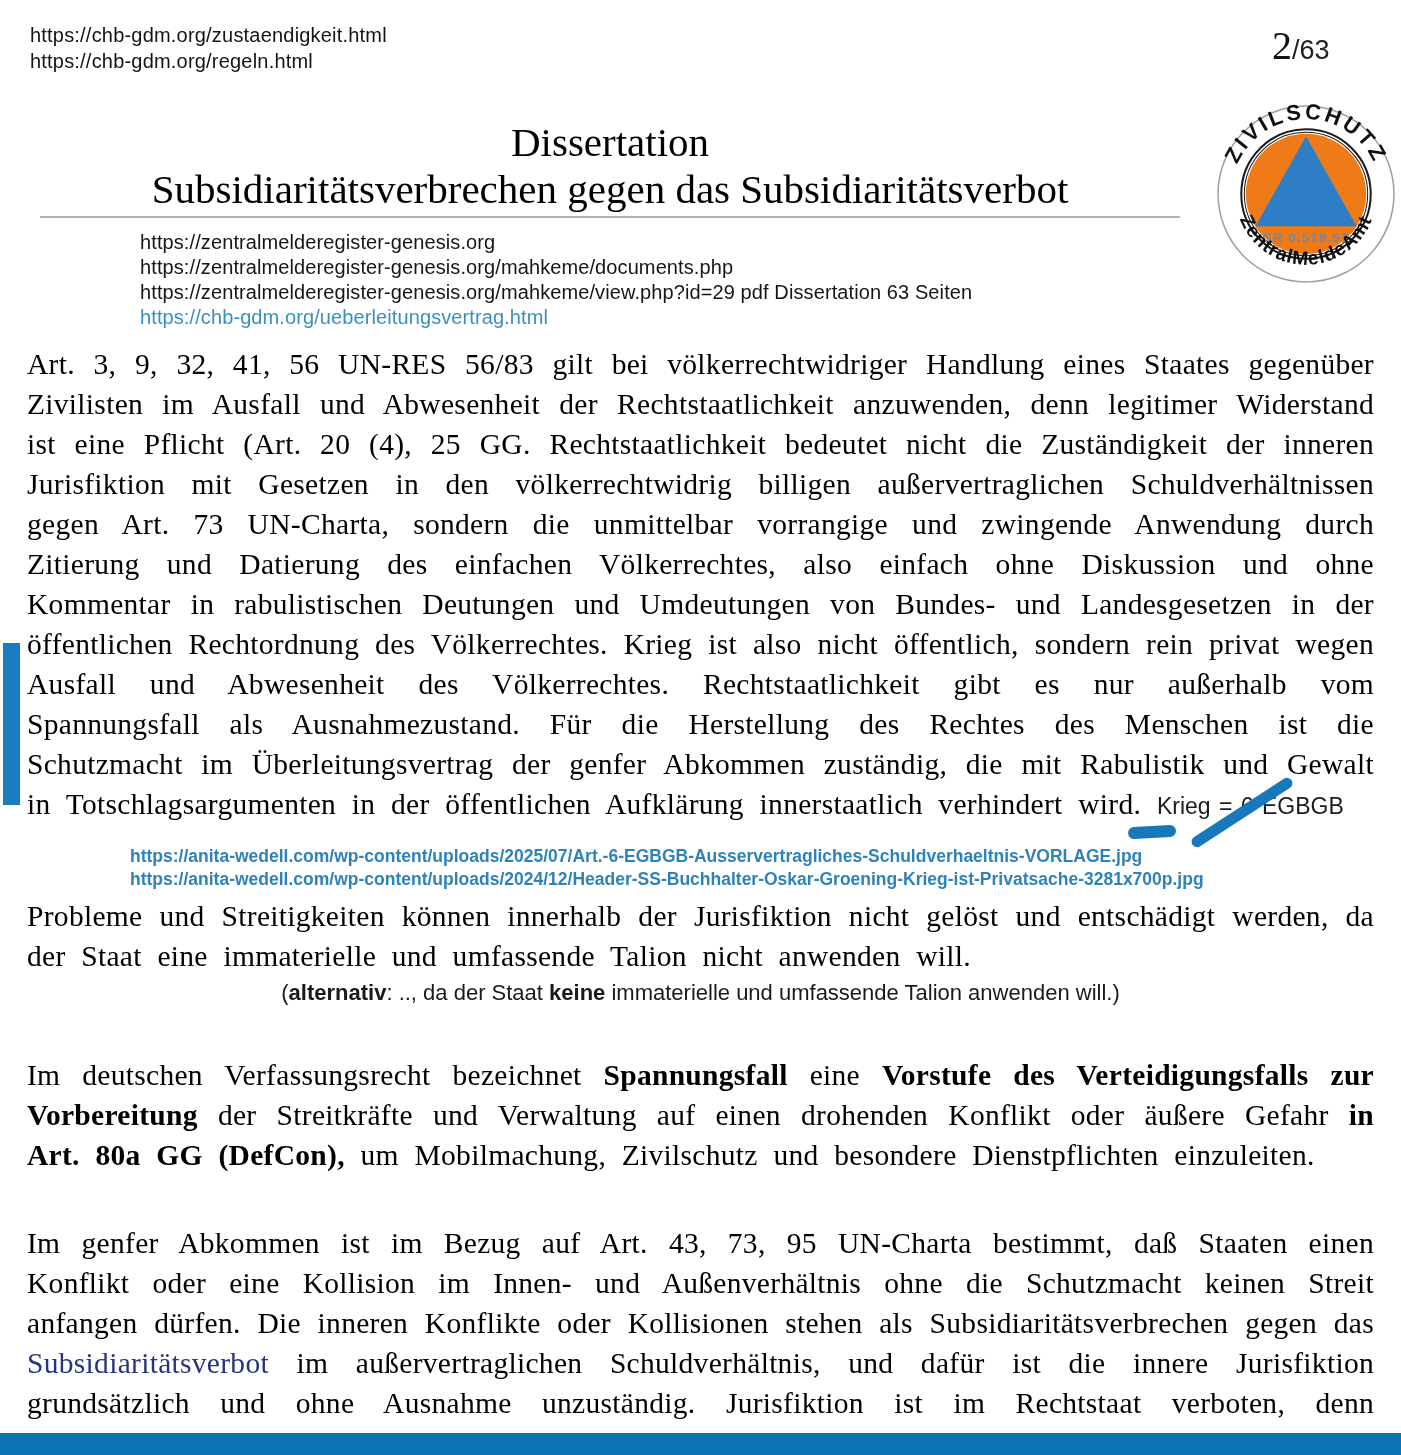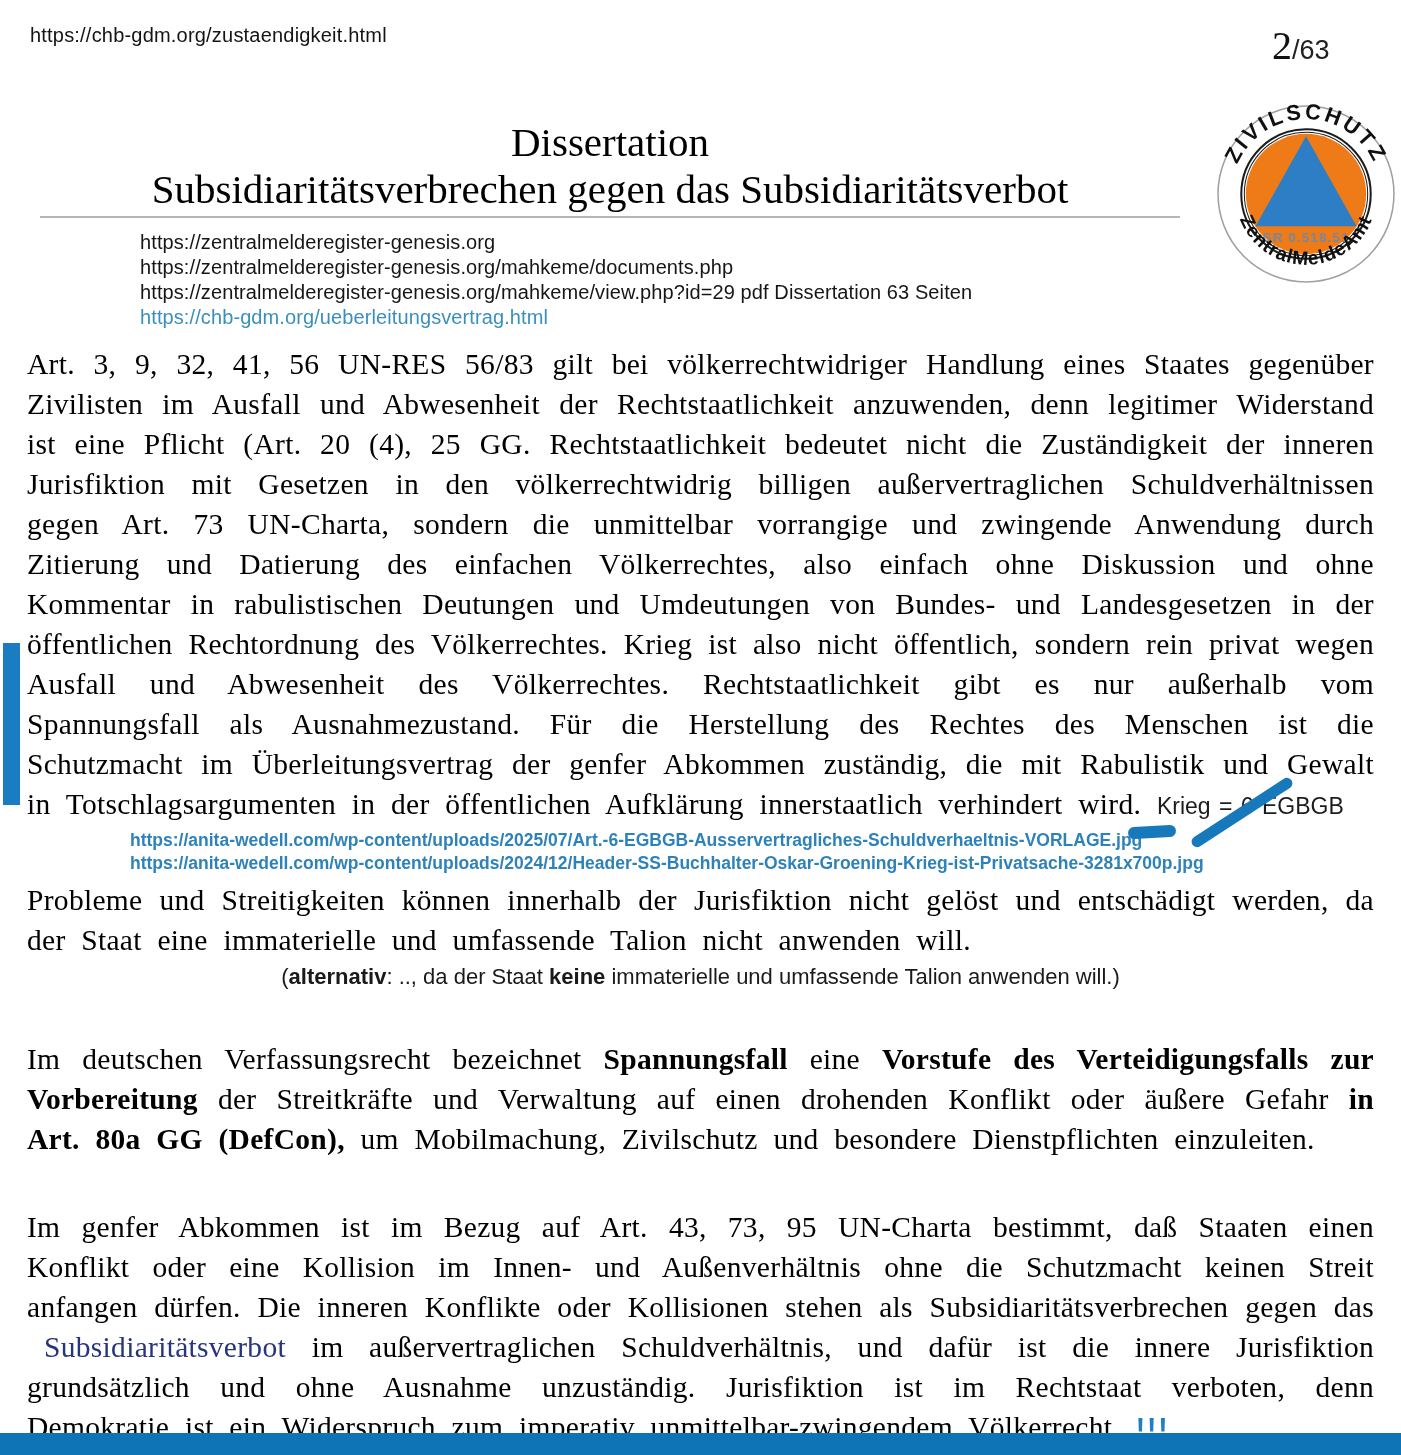--- a/index.html
+++ b/index.html
@@ -35,34 +35,34 @@
   .content { position:absolute; left:27px; top:344px; width:1347px; }
   .serif-body {
     font-family:"Liberation Serif", serif; font-size:29.5px; line-height:40px;
     text-align:justify; word-spacing:8px; letter-spacing:0.3px; color:#000;
   }
   .note-sans {
     font-family:"Liberation Sans", sans-serif; font-size:23px;
     word-spacing:2px; letter-spacing:0; color:#1c1c1c;
   }
   .img-links {
-    margin-top:3px; padding-left:103px;
+    margin-top:19px; padding-left:103px;
     font-family:"Liberation Sans", sans-serif; font-size:17.5px; line-height:23px;
     font-weight:600; color:#2e82ba; letter-spacing:0;
   }
   .p2 { margin-top:5px; }
   .alternativ {
     margin-top:3px; text-align:center;
     font-family:"Liberation Sans", sans-serif; font-size:22px; line-height:28px;
     color:#1a1a1a; word-spacing:0; letter-spacing:0;
   }
   .alternativ b { font-weight:bold; }
   .p3 { margin-top:48px; }
   .p4 { margin-top:48px; }
-  .navy { color:#27357e;margin-left:17px; }
+  .navy { color:#27357e; }
   .ul-blue {
     padding-bottom:15px;
     background:linear-gradient(#1878bc,#1878bc) no-repeat bottom / 100% 13px;
   }
   .bang {
     color:#1e7fc2; font-weight:bold; font-family:"Liberation Sans", sans-serif;
     font-size:28px; letter-spacing:2px;
   }
   
   .left-bar { position:absolute; left:3px; top:643px; width:17px; height:162px; background:#1b7dc1; }
@@ -76,20 +76,21 @@
     background:#1878bc; border-radius:6px; transform:rotate(-33deg);
   }
 </style>
 </head>
 <body>
 
 <div class="page">
 
   <div class="top-urls">
     <div>https://chb-gdm.org/zustaendigkeit.html</div>
+    <div>https://chb-gdm.org/regeln.html</div>
   </div>
 
   <div class="pagenum"><span class="pn-big">2</span><span class="pn-small">/63</span></div>
 
   <div class="title-block">
     <div class="title-1">Dissertation</div>
     <div class="title-2">Subsidiaritätsverbrechen gegen das Subsidiaritätsverbot</div>
   </div>
   <div class="title-rule"></div>
 

